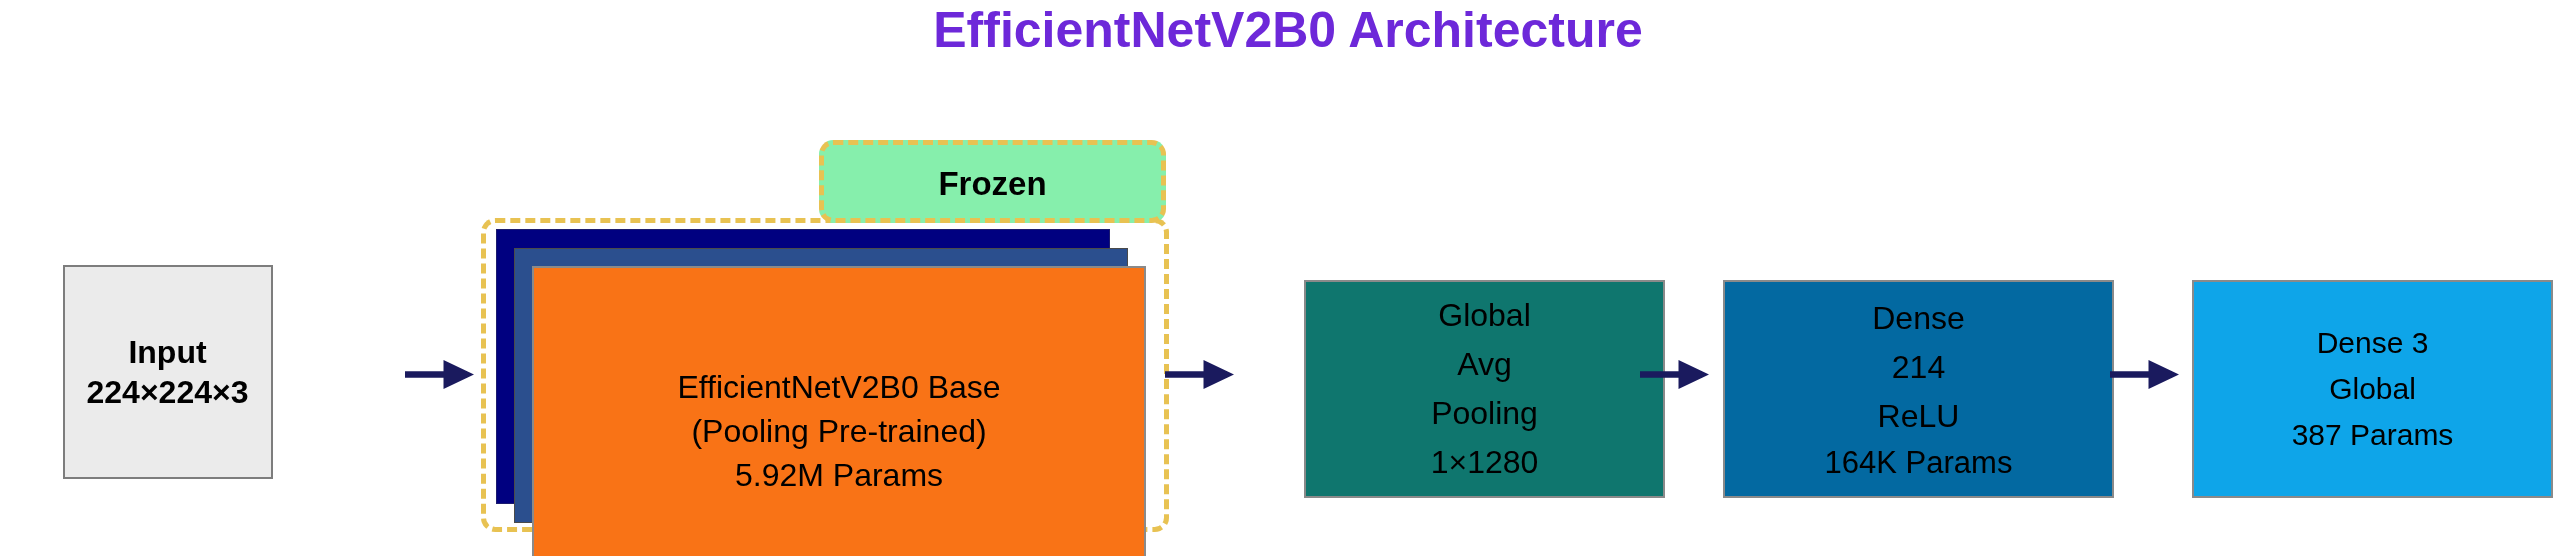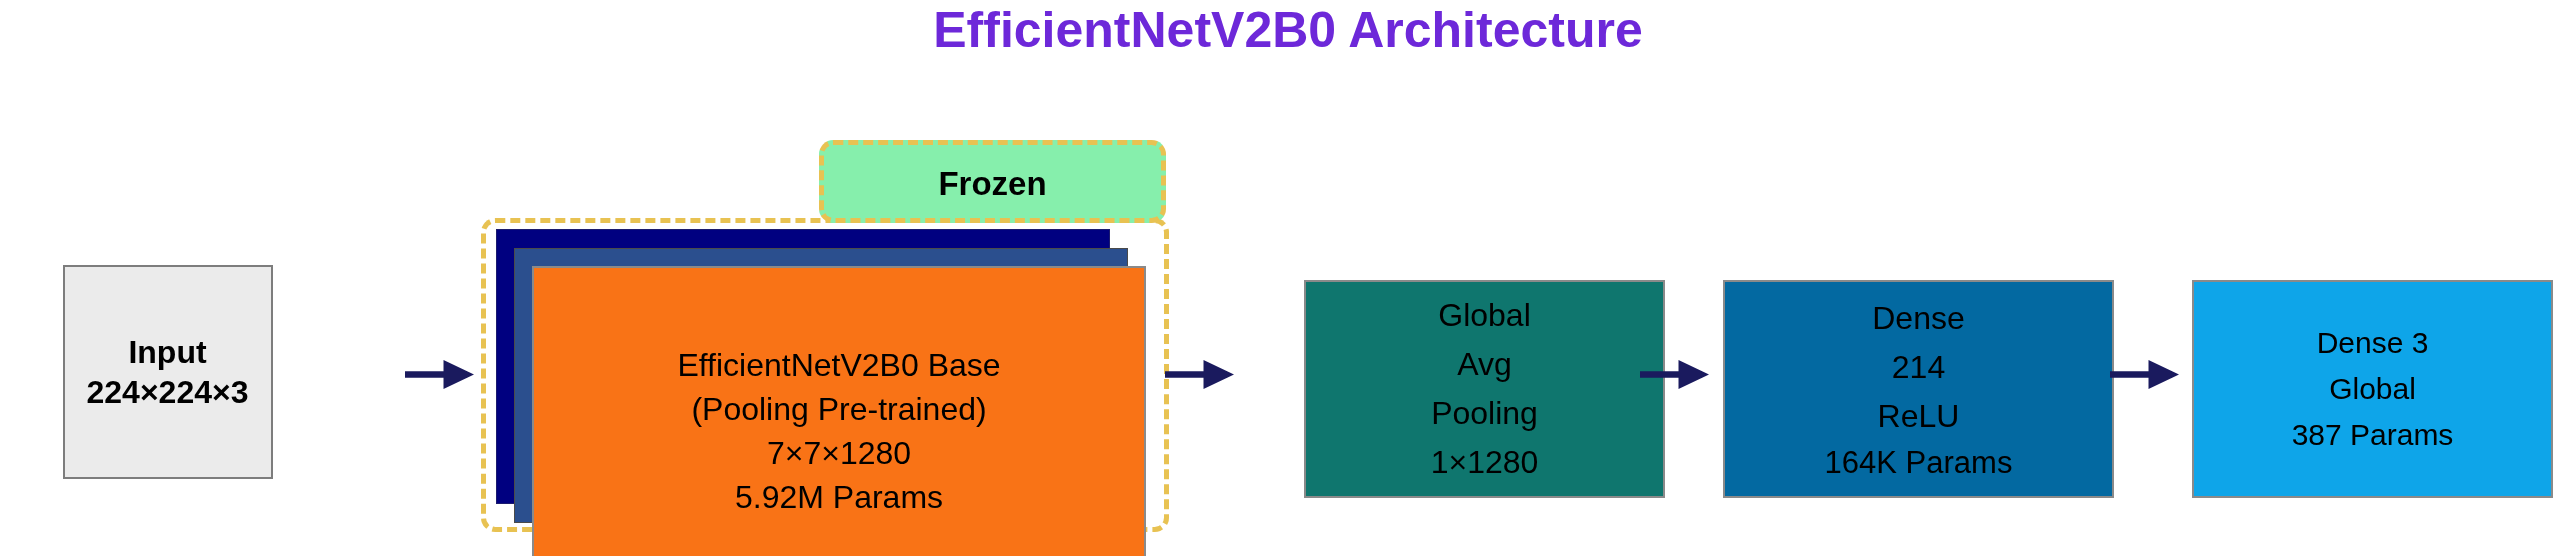--- a/index.html
+++ b/index.html
@@ -211,21 +211,20 @@
     </svg>
   </div>
 
   <div id="frozen-region"></div>
 
   <div class="stack-layer" id="stack-back"></div>
   <div class="stack-layer" id="stack-mid"></div>
   <div class="stack-layer" id="stack-front">
     <span class="line">EfficientNetV2B0 Base</span>
     <span class="line">(Pooling Pre-trained)</span>
-    <span class="line">7×7×1280</span>
     <span class="line">5.92M Params</span>
   </div>
 
   <div id="frozen-badge">
     <span class="line">Frozen</span>
   </div>
 
   <div class="arrow" id="arrow-2">
     <svg width="69" height="45" viewBox="0 0 86 56">
       <path d="M0,24 L48,24 L48,10 L86,28 L48,46 L48,32 L0,32 Z" fill="#1a1a5e"></path>

